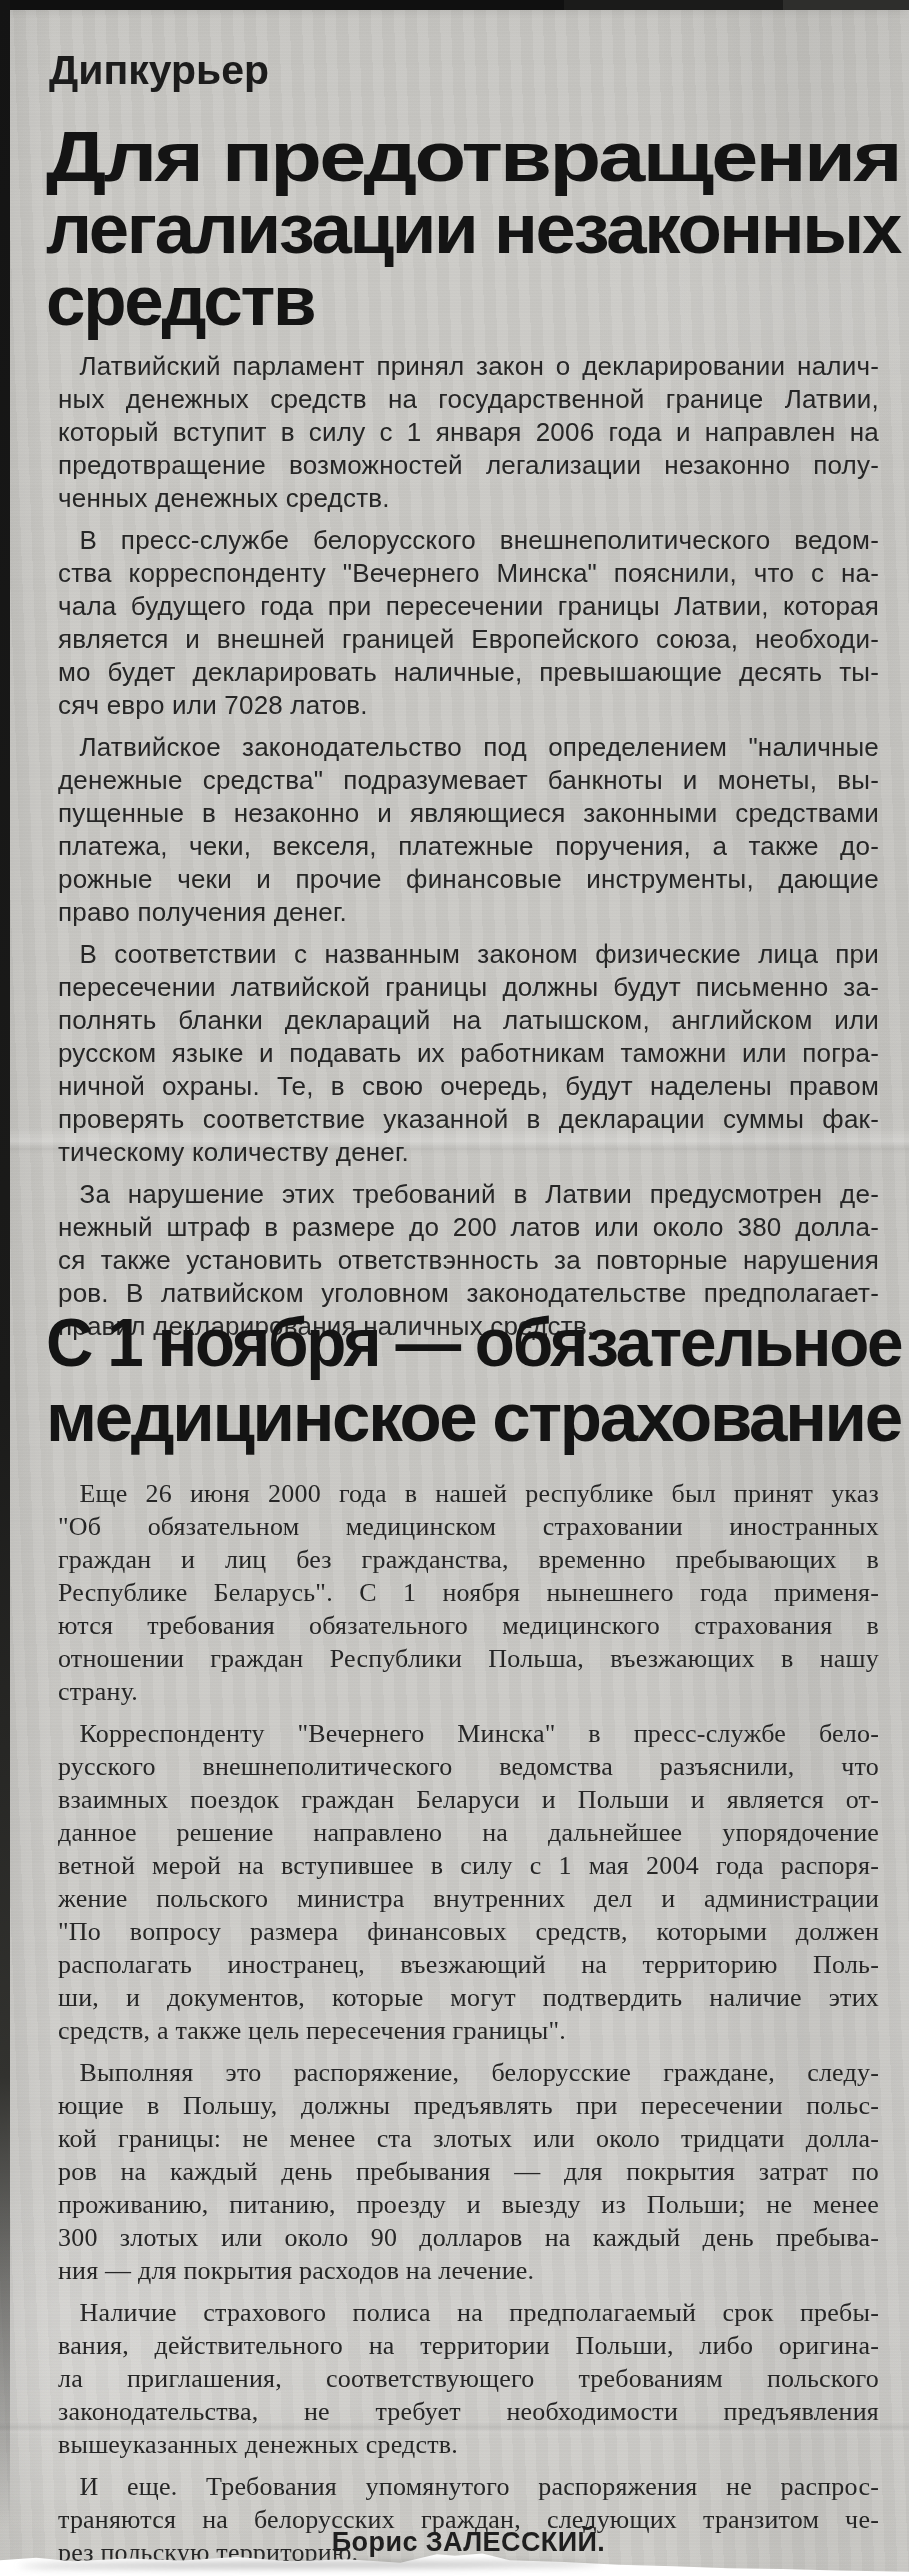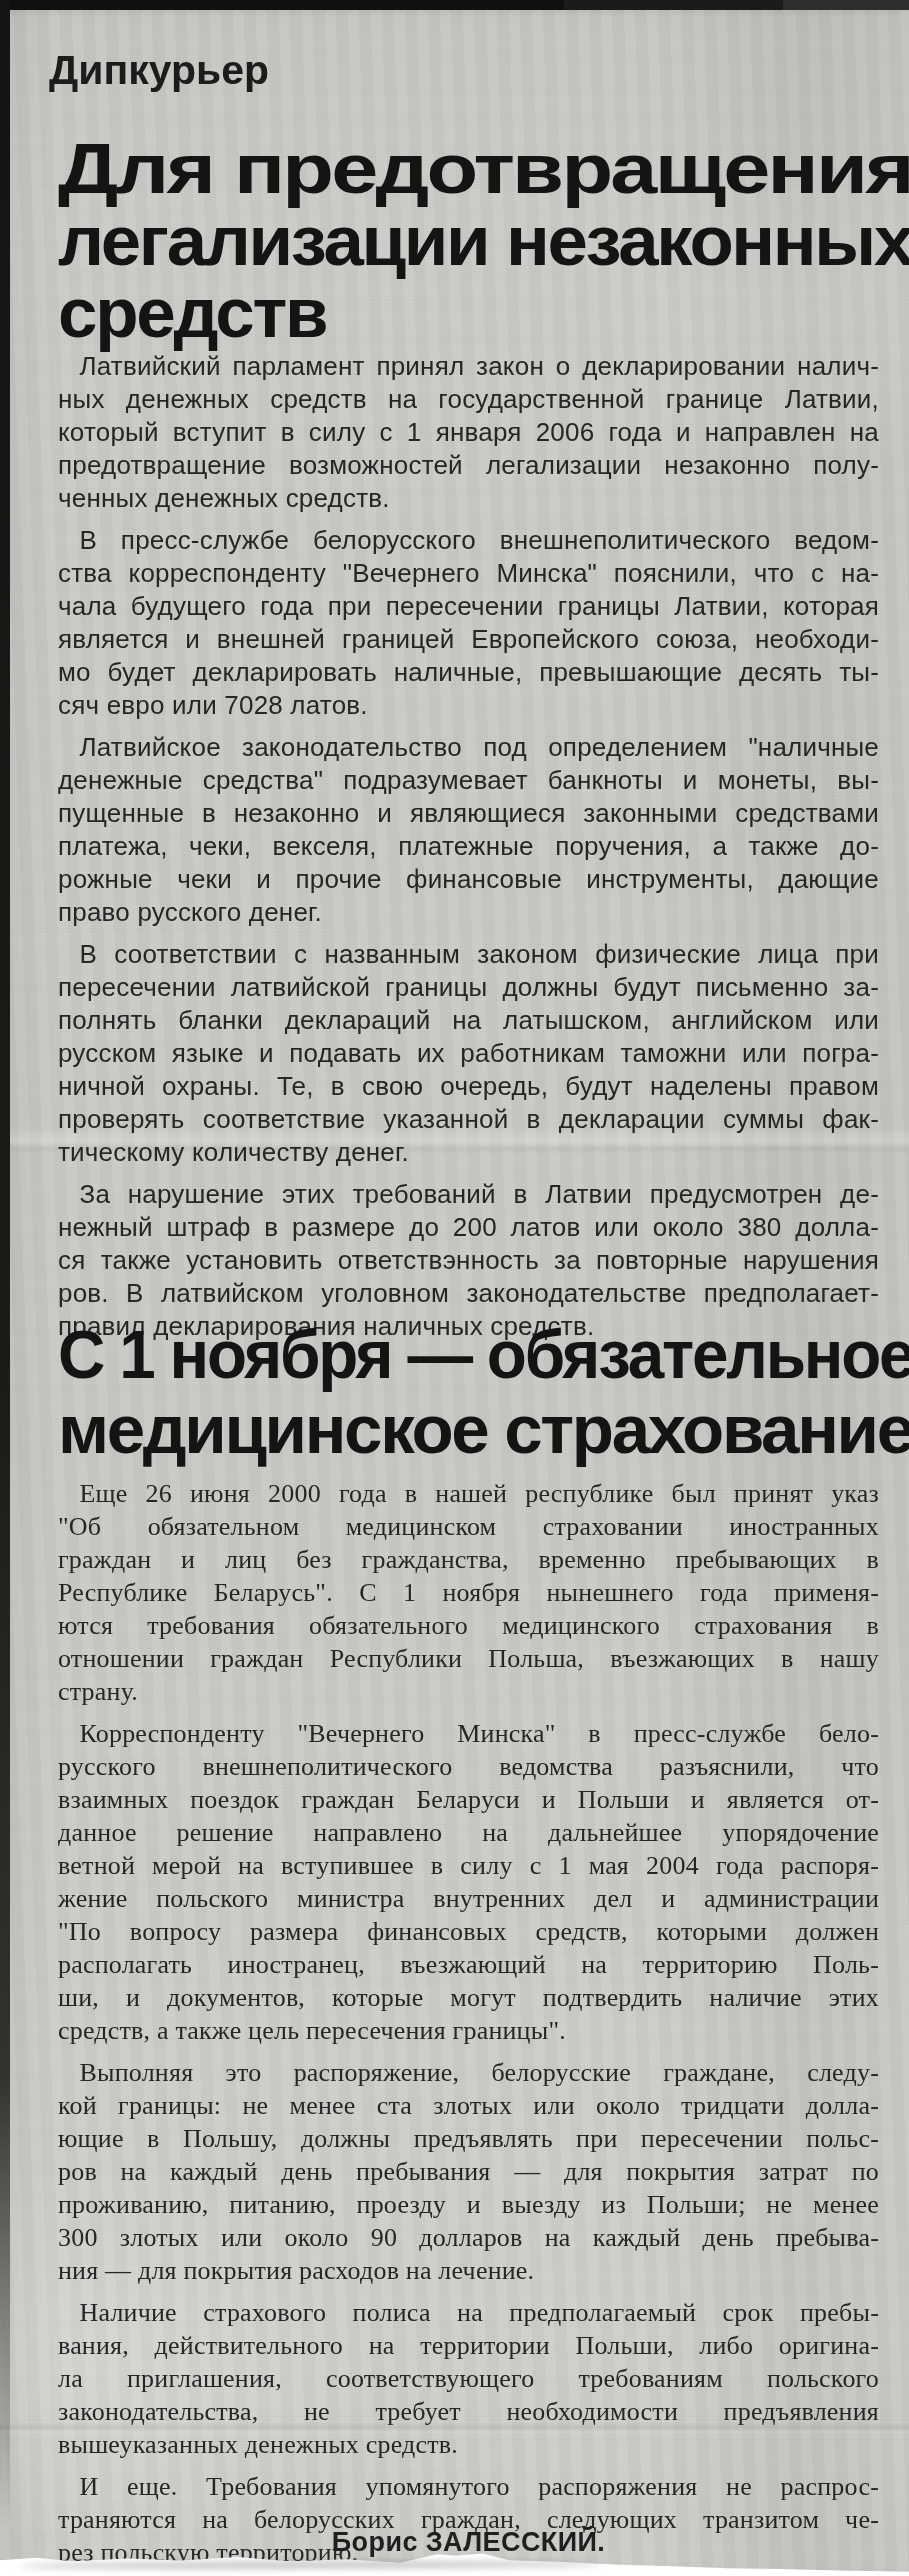--- a/index.html
+++ b/index.html
@@ -35,21 +35,21 @@
     box-shadow:0 5.4px 7.7px -4.6px rgba(0,0,0,.5);
   }
   .edge-left {
     position:absolute; left:0; top:0; width:10px; height:2532px;
     background:linear-gradient(180deg,#141414 0%, #1b1b1a 55%, #32322f 82%, rgba(60,60,58,.25) 96%, rgba(60,60,58,0) 100%);
   }
   .rubric {
     position:absolute; left:49px; top:48px; margin:0;
     font-size:41px; line-height:1.1; font-weight:700; color:#1c1c1c; letter-spacing:0;
   }
-  .headline { position:absolute; left:46px; margin:12px; color:#141414; }
+  .headline { position:absolute; left:46px; margin:0; color:#141414; }
   .headline .headline-line {
     display:block; width:max-content; white-space:nowrap;
     font-weight:700; letter-spacing:-2.3px; transform-origin:left center;
   }
   .headline-a1 { top:121px; width:850px; }
   .headline-a1 .headline-line { font-size:71px; line-height:72px; }
   .headline-a2 { top:1305px; width:850px; }
   .headline-a2 .headline-line { font-size:68px; line-height:75px; }
   .body-col { position:absolute; left:49px; width:839px; }
   .body-a1 { top:341px; }
@@ -108,21 +108,21 @@
             <div class="body-line">является и внешней границей Европейского союза, необходи-</div>
             <div class="body-line">мо будет декларировать наличные, превышающие десять ты-</div>
             <div class="body-line last">сяч евро или 7028 латов.</div>
           </div>
           <div class="paragraph">
             <div class="body-line first">Латвийское законодательство под определением "наличные</div>
             <div class="body-line">денежные средства" подразумевает банкноты и монеты, вы-</div>
             <div class="body-line">пущенные в незаконно и являющиеся законными средствами</div>
             <div class="body-line">платежа, чеки, векселя, платежные поручения, а также до-</div>
             <div class="body-line">рожные чеки и прочие финансовые инструменты, дающие</div>
-            <div class="body-line last">право русского денег.</div>
+            <div class="body-line last">право получения денег.</div>
           </div>
           <div class="paragraph">
             <div class="body-line first">В соответствии с названным законом физические лица при</div>
             <div class="body-line">пересечении латвийской границы должны будут письменно за-</div>
             <div class="body-line">полнять бланки деклараций на латышском, английском или</div>
             <div class="body-line">русском языке и подавать их работникам таможни или погра-</div>
             <div class="body-line">ничной охраны. Те, в свою очередь, будут наделены правом</div>
             <div class="body-line">проверять соответствие указанной в декларации суммы фак-</div>
             <div class="body-line last">тическому количеству денег.</div>
           </div>
@@ -158,22 +158,22 @@
             <div class="body-line">данное решение направлено на дальнейшее упорядочение</div>
             <div class="body-line">ветной мерой на вступившее в силу с 1 мая 2004 года распоря-</div>
             <div class="body-line">жение польского министра внутренних дел и администрации</div>
             <div class="body-line">"По вопросу размера финансовых средств, которыми должен</div>
             <div class="body-line">располагать иностранец, въезжающий на территорию Поль-</div>
             <div class="body-line">ши, и документов, которые могут подтвердить наличие этих</div>
             <div class="body-line last">средств, а также цель пересечения границы".</div>
           </div>
           <div class="paragraph">
             <div class="body-line first">Выполняя это распоряжение, белорусские граждане, следу-</div>
+            <div class="body-line">ющие в Польшу, должны предъявлять при пересечении польс-</div>
             <div class="body-line">кой границы: не менее ста злотых или около тридцати долла-</div>
-            <div class="body-line">ющие в Польшу, должны предъявлять при пересечении польс-</div>
             <div class="body-line">ров на каждый день пребывания — для покрытия затрат по</div>
             <div class="body-line">проживанию, питанию, проезду и выезду из Польши; не менее</div>
             <div class="body-line">300 злотых или около 90 долларов на каждый день пребыва-</div>
             <div class="body-line last">ния — для покрытия расходов на лечение.</div>
           </div>
           <div class="paragraph">
             <div class="body-line first">Наличие страхового полиса на предполагаемый срок пребы-</div>
             <div class="body-line">вания, действительного на территории Польши, либо оригина-</div>
             <div class="body-line">ла приглашения, соответствующего требованиям польского</div>
             <div class="body-line">законодательства, не требует необходимости предъявления</div>

